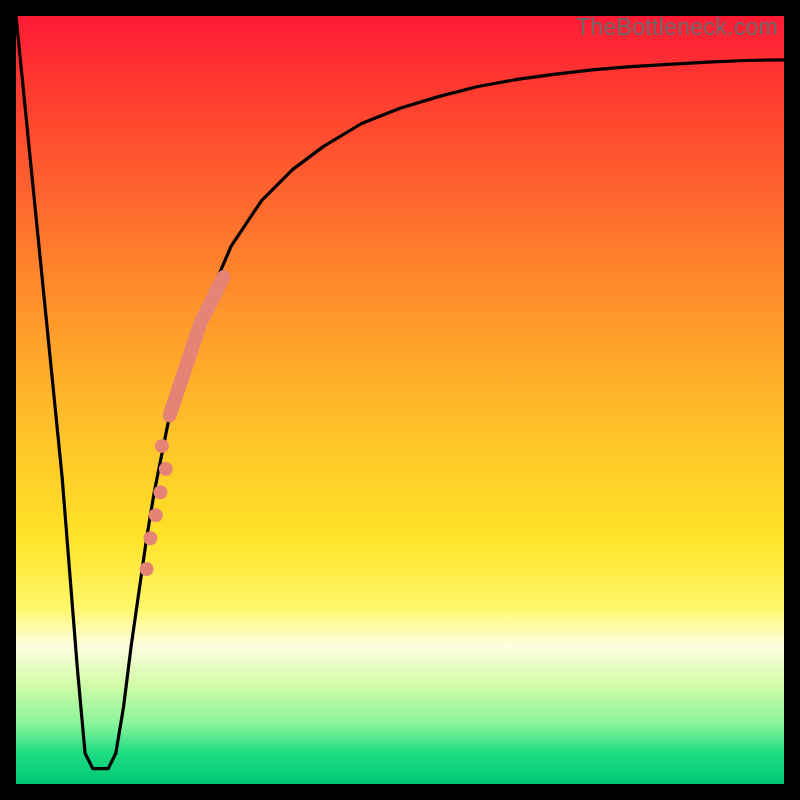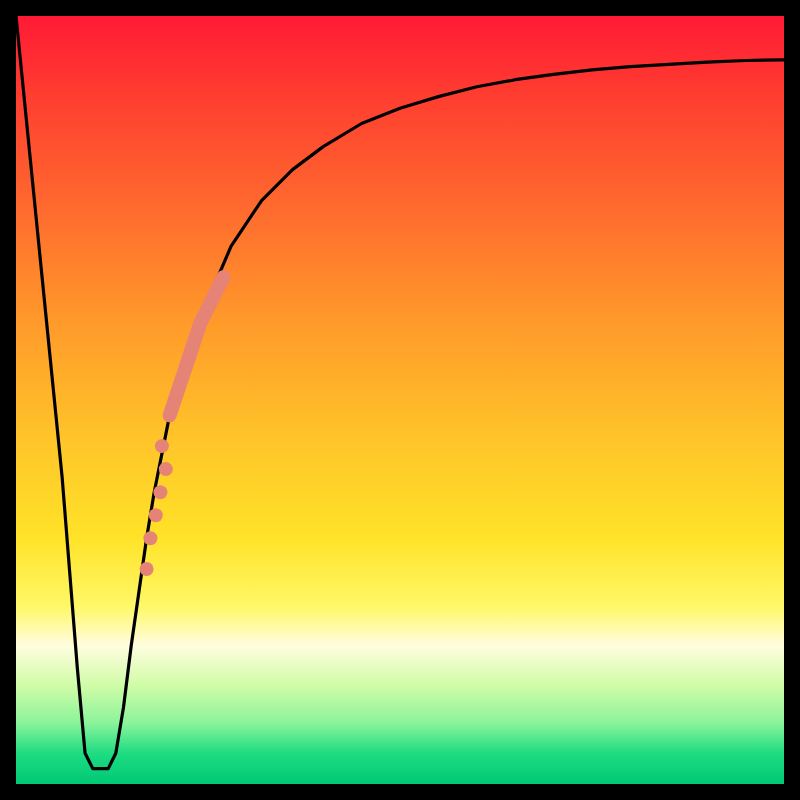--- a/index.html
+++ b/index.html
@@ -77,13 +77,14 @@
     <g id="points-dots">
         <circle cx="130.6" cy="553.0" r="7" fill="#e58377"></circle>
         <circle cx="134.4" cy="522.2" r="7" fill="#e58377"></circle>
         <circle cx="139.8" cy="499.2" r="7" fill="#e58377"></circle>
         <circle cx="144.4" cy="476.2" r="7" fill="#e58377"></circle>
         <circle cx="145.9" cy="430.1" r="7" fill="#e58377"></circle>
         <circle cx="149.8" cy="453.1" r="7" fill="#e58377"></circle>
       </g>
   </svg>
   <div class="frame"></div>
+  <div class="watermark">TheBottleneck.com</div>
 </div>
 
 </body></html>

